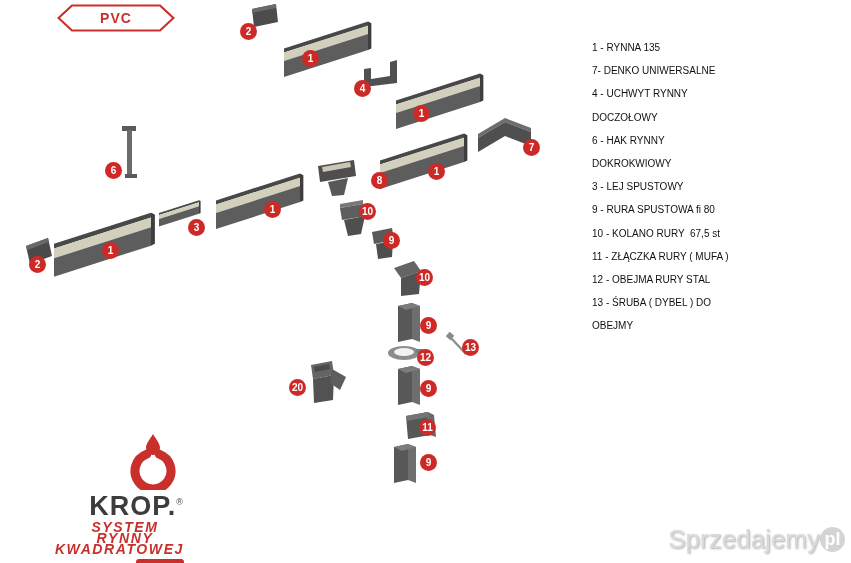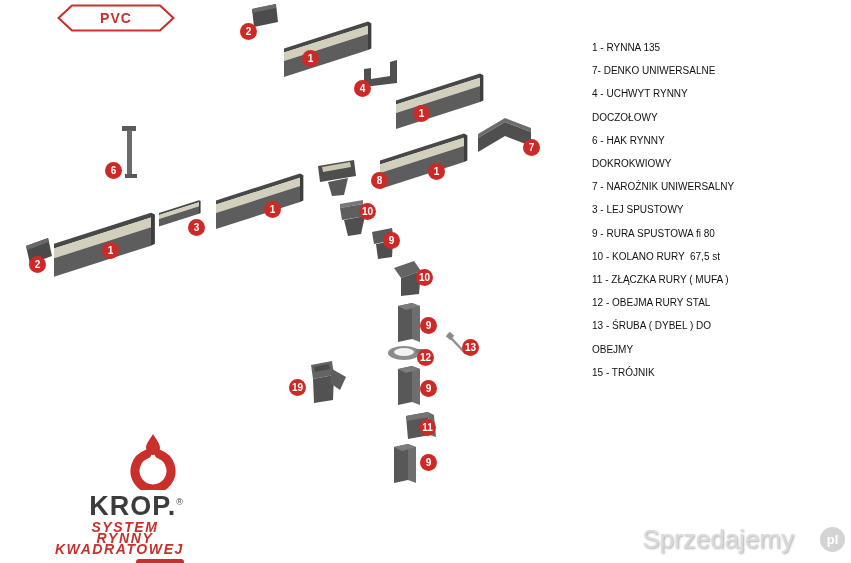--- a/index.html
+++ b/index.html
@@ -30,25 +30,25 @@
                  letter-spacing:1px; margin-top:1px; }
   .logo .brand sup { font-size:9px; font-weight:normal; }
   .logo .sub { color:#c9302c; font-size:14px; font-weight:bold;
                letter-spacing:1.6px; line-height:11px; text-align:center;font-style:italic; }
   .logo .mini { margin-top:4px; background:#c9302c; color:#fff; font-size:9px;
                 font-weight:bold; padding:2px 13px; border-radius:3px;
                 letter-spacing:1px; }
 
   
   .watermark { position:absolute; right:6px; bottom:8px; display:flex;
-               align-items:center; gap:10px; color:#dadada; font-size:26px;
+               align-items:center; gap:0; color:#dadada; font-size:26px;
                text-shadow:1px 1px 2px rgba(110,110,110,.55); }
   .watermark .pl { width:25px; height:25px; border-radius:50%; background:#d4d4d4;
-                   color:#fff; font-size:13px; font-weight:bold; display:flex;
-                   align-items:center; justify-content:center; text-shadow:none;margin-left:16px; }
+                   color:#fff; font-size:18px; font-weight:bold; display:flex;
+                   align-items:center; justify-content:center; text-shadow:none; }
 </style>
 </head>
 <body>
 
 <div class="stage">
 
   <div class="pvc-top">
     <svg width="118" height="28" viewBox="0 0 118 28">
       <polygon points="15,1.5 103,1.5 116.5,14 103,26.5 15,26.5 1.5,14" fill="#ffffff" stroke="#c9302c" stroke-width="2.2"></polygon>
     </svg>
@@ -169,41 +169,39 @@
   <div class="badge" style="left:264px;top:201px">1</div>
   <div class="badge" style="left:188px;top:219px">3</div>
   <div class="badge" style="left:359px;top:203px">10</div>
   <div class="badge" style="left:383px;top:232px">9</div>
   <div class="badge" style="left:102px;top:242px">1</div>
   <div class="badge" style="left:29px;top:256px">2</div>
   <div class="badge" style="left:416px;top:269px">10</div>
   <div class="badge" style="left:420px;top:317px">9</div>
   <div class="badge" style="left:462px;top:339px">13</div>
   <div class="badge" style="left:417px;top:349px">12</div>
-  <div class="badge" style="left:289px;top:379px">19</div>
+  <div class="badge" style="left:289px;top:379px">20</div>
   <div class="badge" style="left:420px;top:380px">9</div>
   <div class="badge" style="left:419px;top:419px">11</div>
   <div class="badge" style="left:420px;top:454px">9</div>
 
   <div class="legend">
     <div class="legend-line">1 - RYNNA 135</div>
     <div class="legend-line">7- DENKO UNIWERSALNE</div>
     <div class="legend-line">4 - UCHWYT RYNNY</div>
     <div class="legend-line">DOCZOŁOWY</div>
     <div class="legend-line">6 - HAK RYNNY</div>
     <div class="legend-line">DOKROKWIOWY</div>
-    <div class="legend-line">7 - NAROŻNIK UNIWERSALNY</div>
     <div class="legend-line">3 - LEJ SPUSTOWY</div>
     <div class="legend-line">9 - RURA SPUSTOWA fi 80</div>
     <div class="legend-line">10 - KOLANO RURY  67,5 st</div>
     <div class="legend-line">11 - ZŁĄCZKA RURY ( MUFA )</div>
     <div class="legend-line">12 - OBEJMA RURY STAL</div>
     <div class="legend-line">13 - ŚRUBA ( DYBEL ) DO</div>
     <div class="legend-line">OBEJMY</div>
-    <div class="legend-line">15 - TRÓJNIK</div>
   </div>
 
   <div class="logo">
     <svg width="62" height="60" viewBox="0 0 62 60">
       <path d="M37.2,24.1 A18,18 0 1 1 24.8,24.1" fill="none" stroke="#c9302c" stroke-width="9" stroke-linecap="round"></path>
       <path d="M31,4 C34.6,10 38,13.5 38,18 a7,7 0 1 1 -14,0 C24,13.5 27.4,10 31,4 Z" fill="#c9302c"></path>
     </svg>
     <div class="brand"><span>KROP.</span><sup>®</sup></div>
     <div class="sub">SYSTEM RYNNY</div>
     <div class="sub">KWADRATOWEJ</div>

